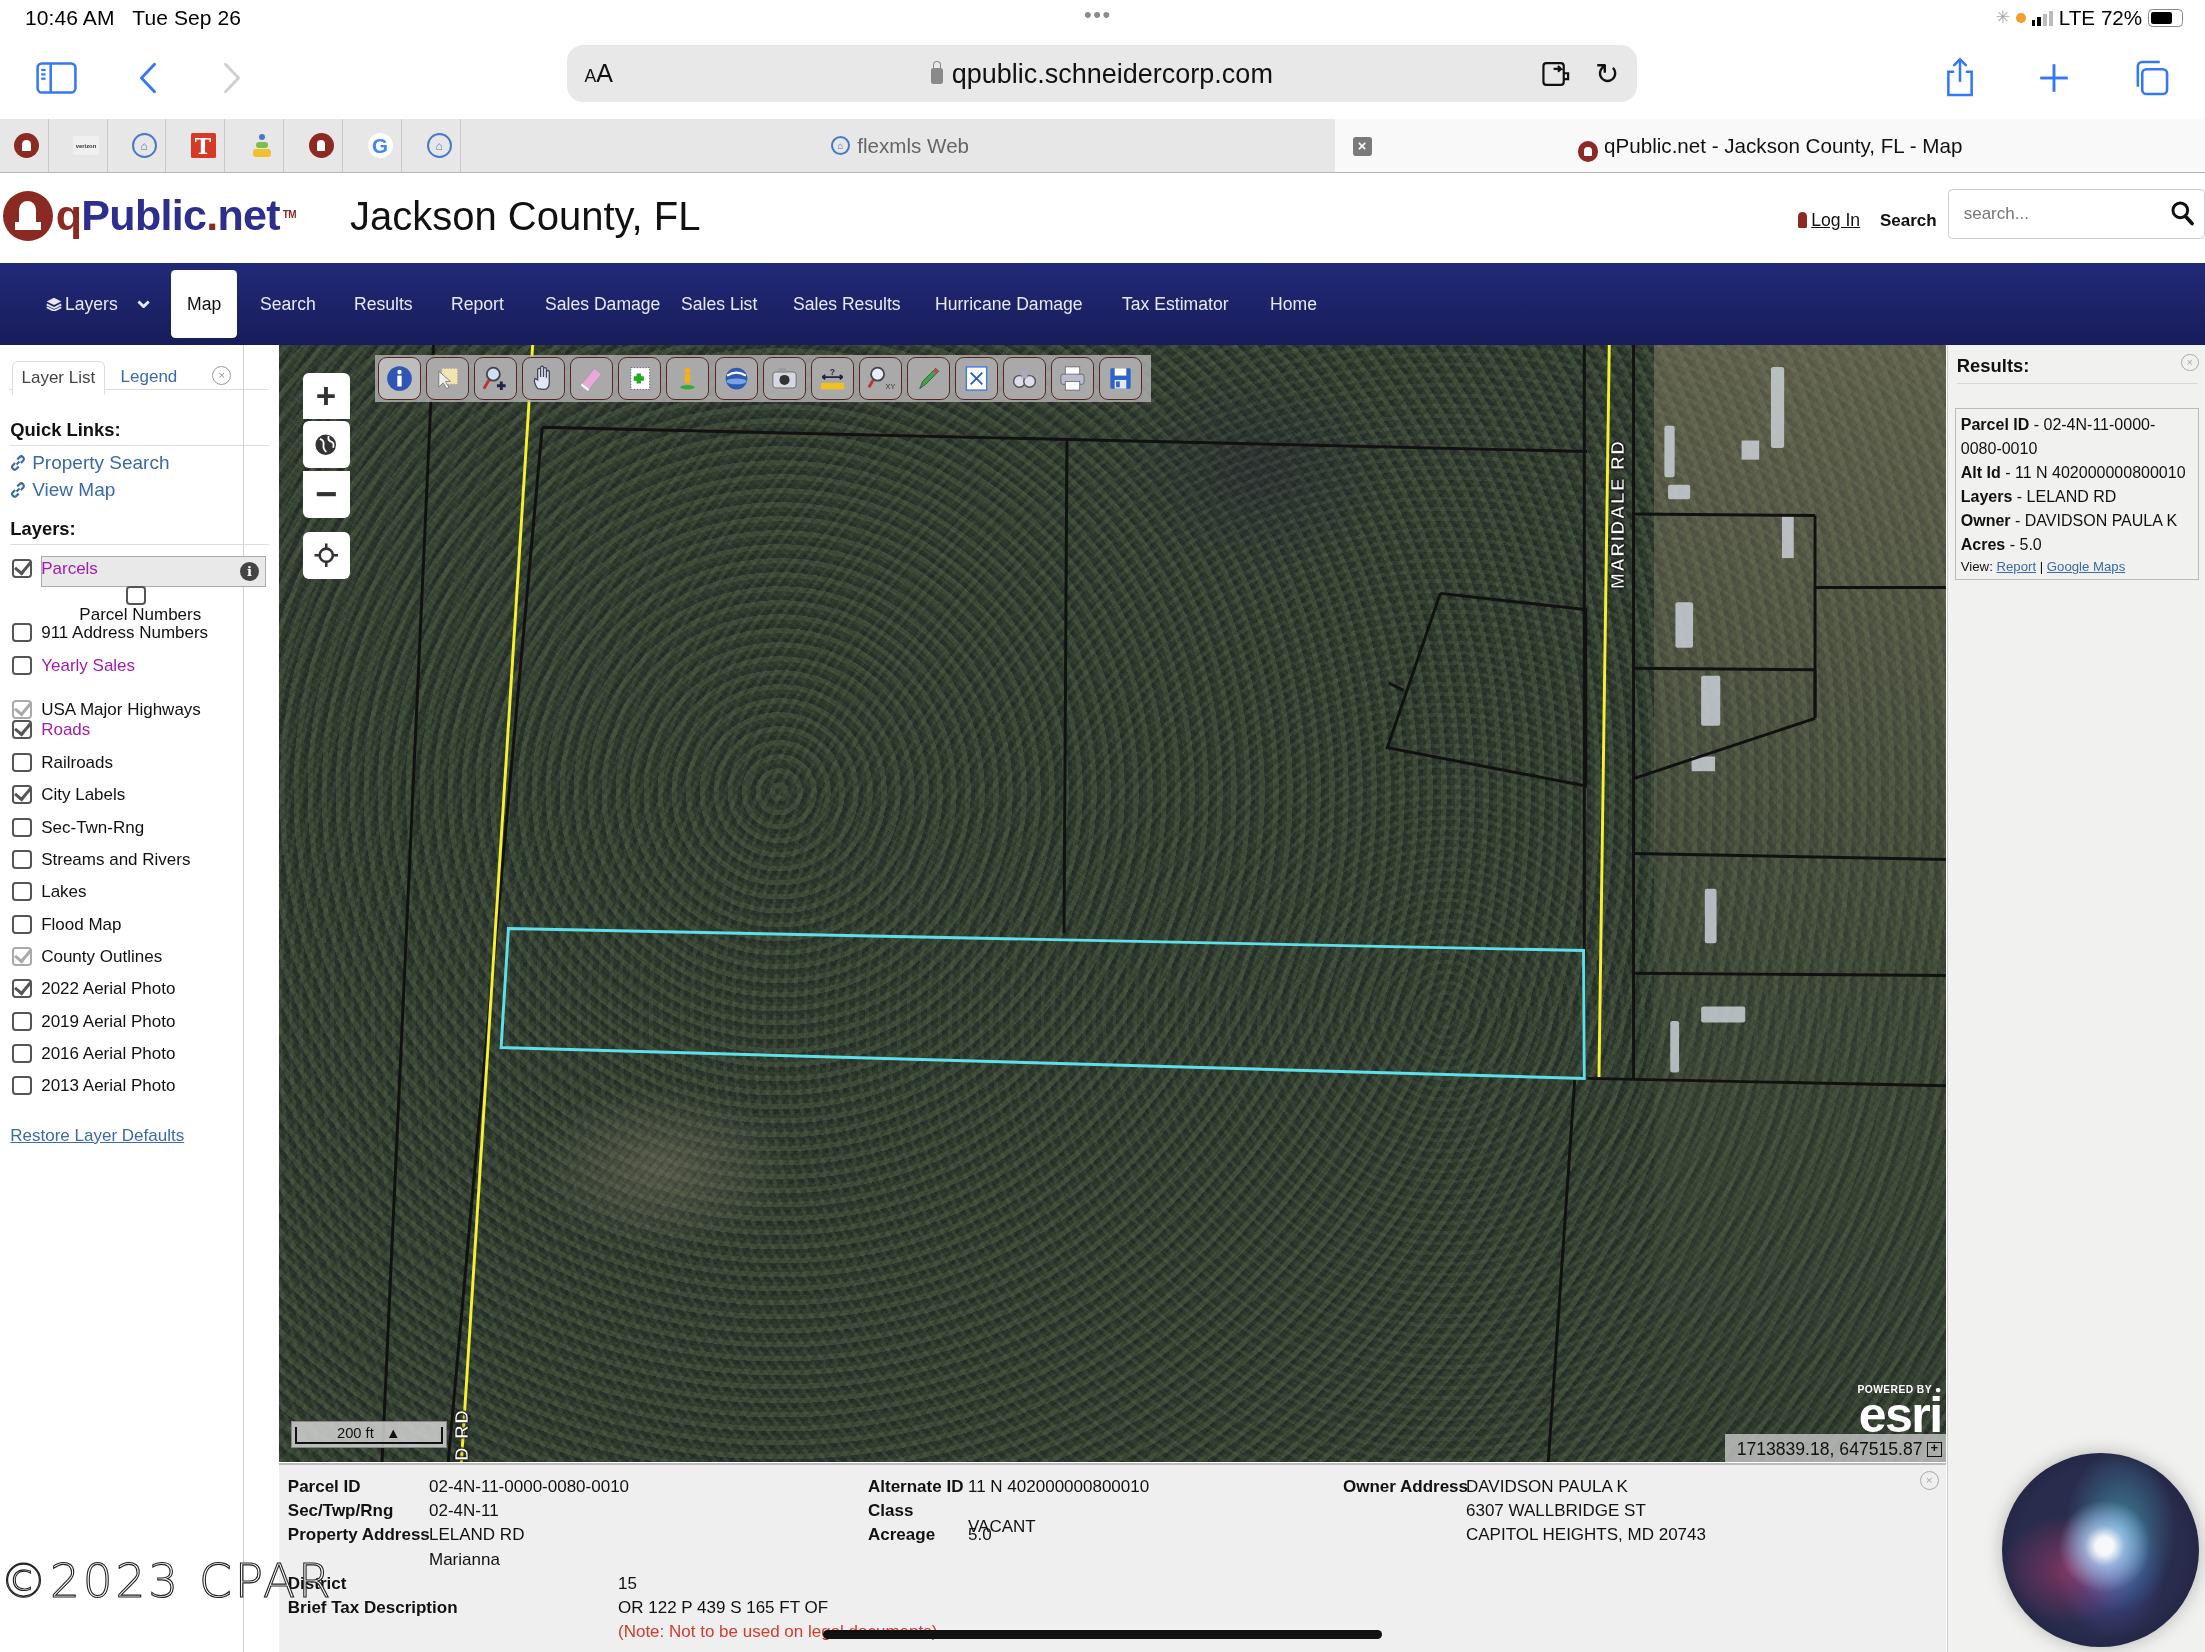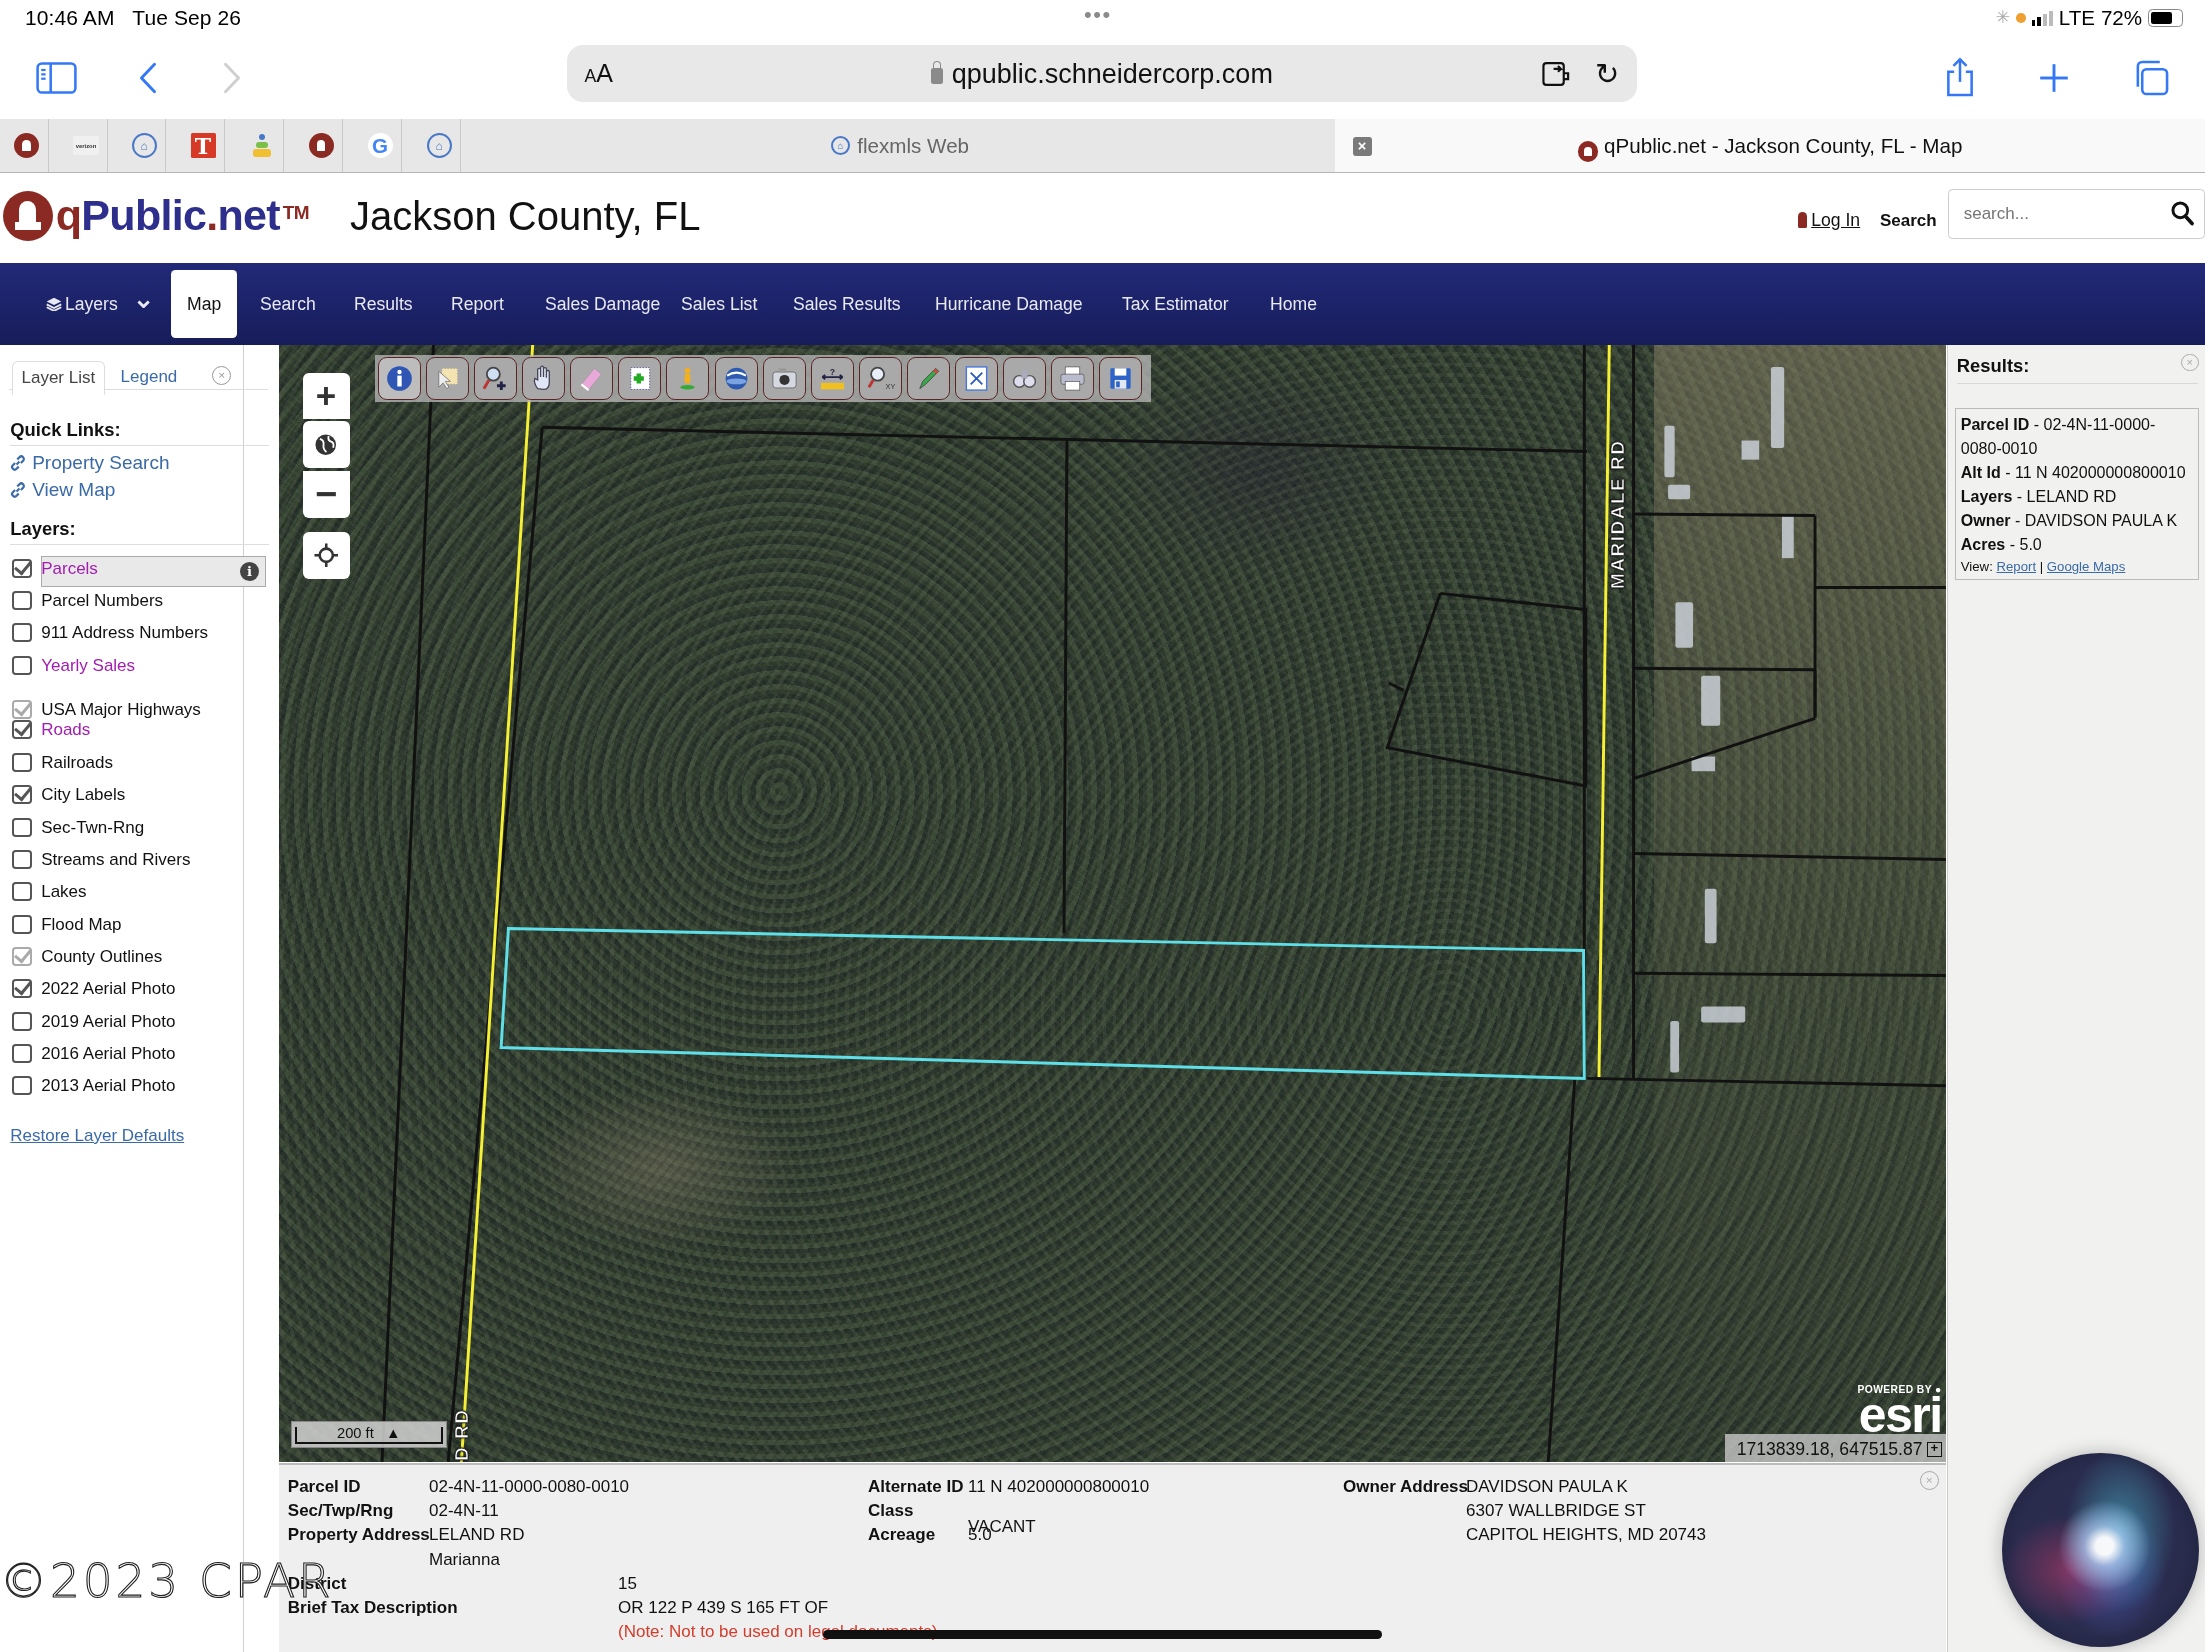--- a/index.html
+++ b/index.html
@@ -42,21 +42,21 @@
 
   
   #site-header { left: 0; top: 173px; width: 2205px; height: 90px; background: #fff; }
   #logo { left: 2.9px; top: 17.6px; display: flex; align-items: center; }
   #logo-dome { width: 50px; height: 50px; border-radius: 50%; background: #8b2a22; position: relative; margin-right: 2.9px; }
   #logo-dome::before { content: ""; position: absolute; left: 16px; top: 10.3px; width: 17.6px; height: 22px; background: #fff; border-radius: 8.8px 8.8px 1.5px 1.5px; }
   #logo-dome::after { content: ""; position: absolute; left: 11.8px; top: 31px; width: 26.5px; height: 8.8px; background: #fff; }
   #logo-text { font-size: 43px; font-weight: bold; color: #2e2f8c; letter-spacing: -0.7px; }
   #logo-text .q { color: #8b2a22; }
   #logo-text .dot { color: #8b2a22; }
-  #logo-tm { font-size: 19px; color: #8b2a22; vertical-align: top; position: relative; top: 11px; margin-left: 2.9px; }
+  #logo-tm { font-size: 10px; color: #8b2a22; vertical-align: top; position: relative; top: 18px; margin-left: 2.9px; }
   #county-title { left: 350px; top: 20.6px; font-size: 40px; color: #111; }
   #login-link { left: 1798px; top: 37px; font-size: 17.6px; color: #111; text-decoration: underline; }
   #login-user-icon { display: inline-block; width: 8.8px; height: 16px; background: #8b2a22; border-radius: 4.4px 4.4px 1.5px 1.5px; margin-right: 4.4px; vertical-align: -2.2px; }
   #header-search-label { left: 1880px; top: 38px; font-size: 17px; font-weight: bold; color: #111; }
   #header-search { left: 1948px; top: 16px; width: 257px; height: 50px; border: 1.5px solid #ccc; border-radius: 4.4px; background: #fff; }
   #header-search input { position: absolute; left: 14.7px; top: 11.8px; width: 191px; height: 25px; border: none; outline: none; font-size: 17px; color: #999; background: transparent; font-family: "Liberation Sans", sans-serif; }
   #header-search-icon { right: 8.8px; top: 10.3px; width: 25px; height: 26.5px; }
 
   
   #nav-bar { left: 0; top: 263px; width: 2205px; height: 82px; background: linear-gradient(#222a78, #171c5a); }
@@ -354,21 +354,21 @@
   <div class="panel-heading" style="top:173px;">Layers:</div>
 
   <div id="layer-list">
       <div class="layer-row" style="top: 209px;">
         <div id="parcels-box">
           <div id="parcels-info-icon">i</div>
         </div>
         <span class="cb checked"></span>
         <span class="layer-label link" style="position: relative;">Parcels</span>
       </div>
-      <div class="layer-row" style="top: 241px;">
+      <div class="layer-row" style="top: 241px; flex-direction: column;">
         <span class="cb"></span>
         <span class="layer-label plain" style="position: relative;">Parcel Numbers</span>
       </div>
       <div class="layer-row" style="top: 273px;">
         <span class="cb"></span>
         <span class="layer-label plain" style="position: relative;">911 Address Numbers</span>
       </div>
       <div class="layer-row" style="top: 306px;">
         <span class="cb"></span>
         <span class="layer-label link" style="position: relative;">Yearly Sales</span>

